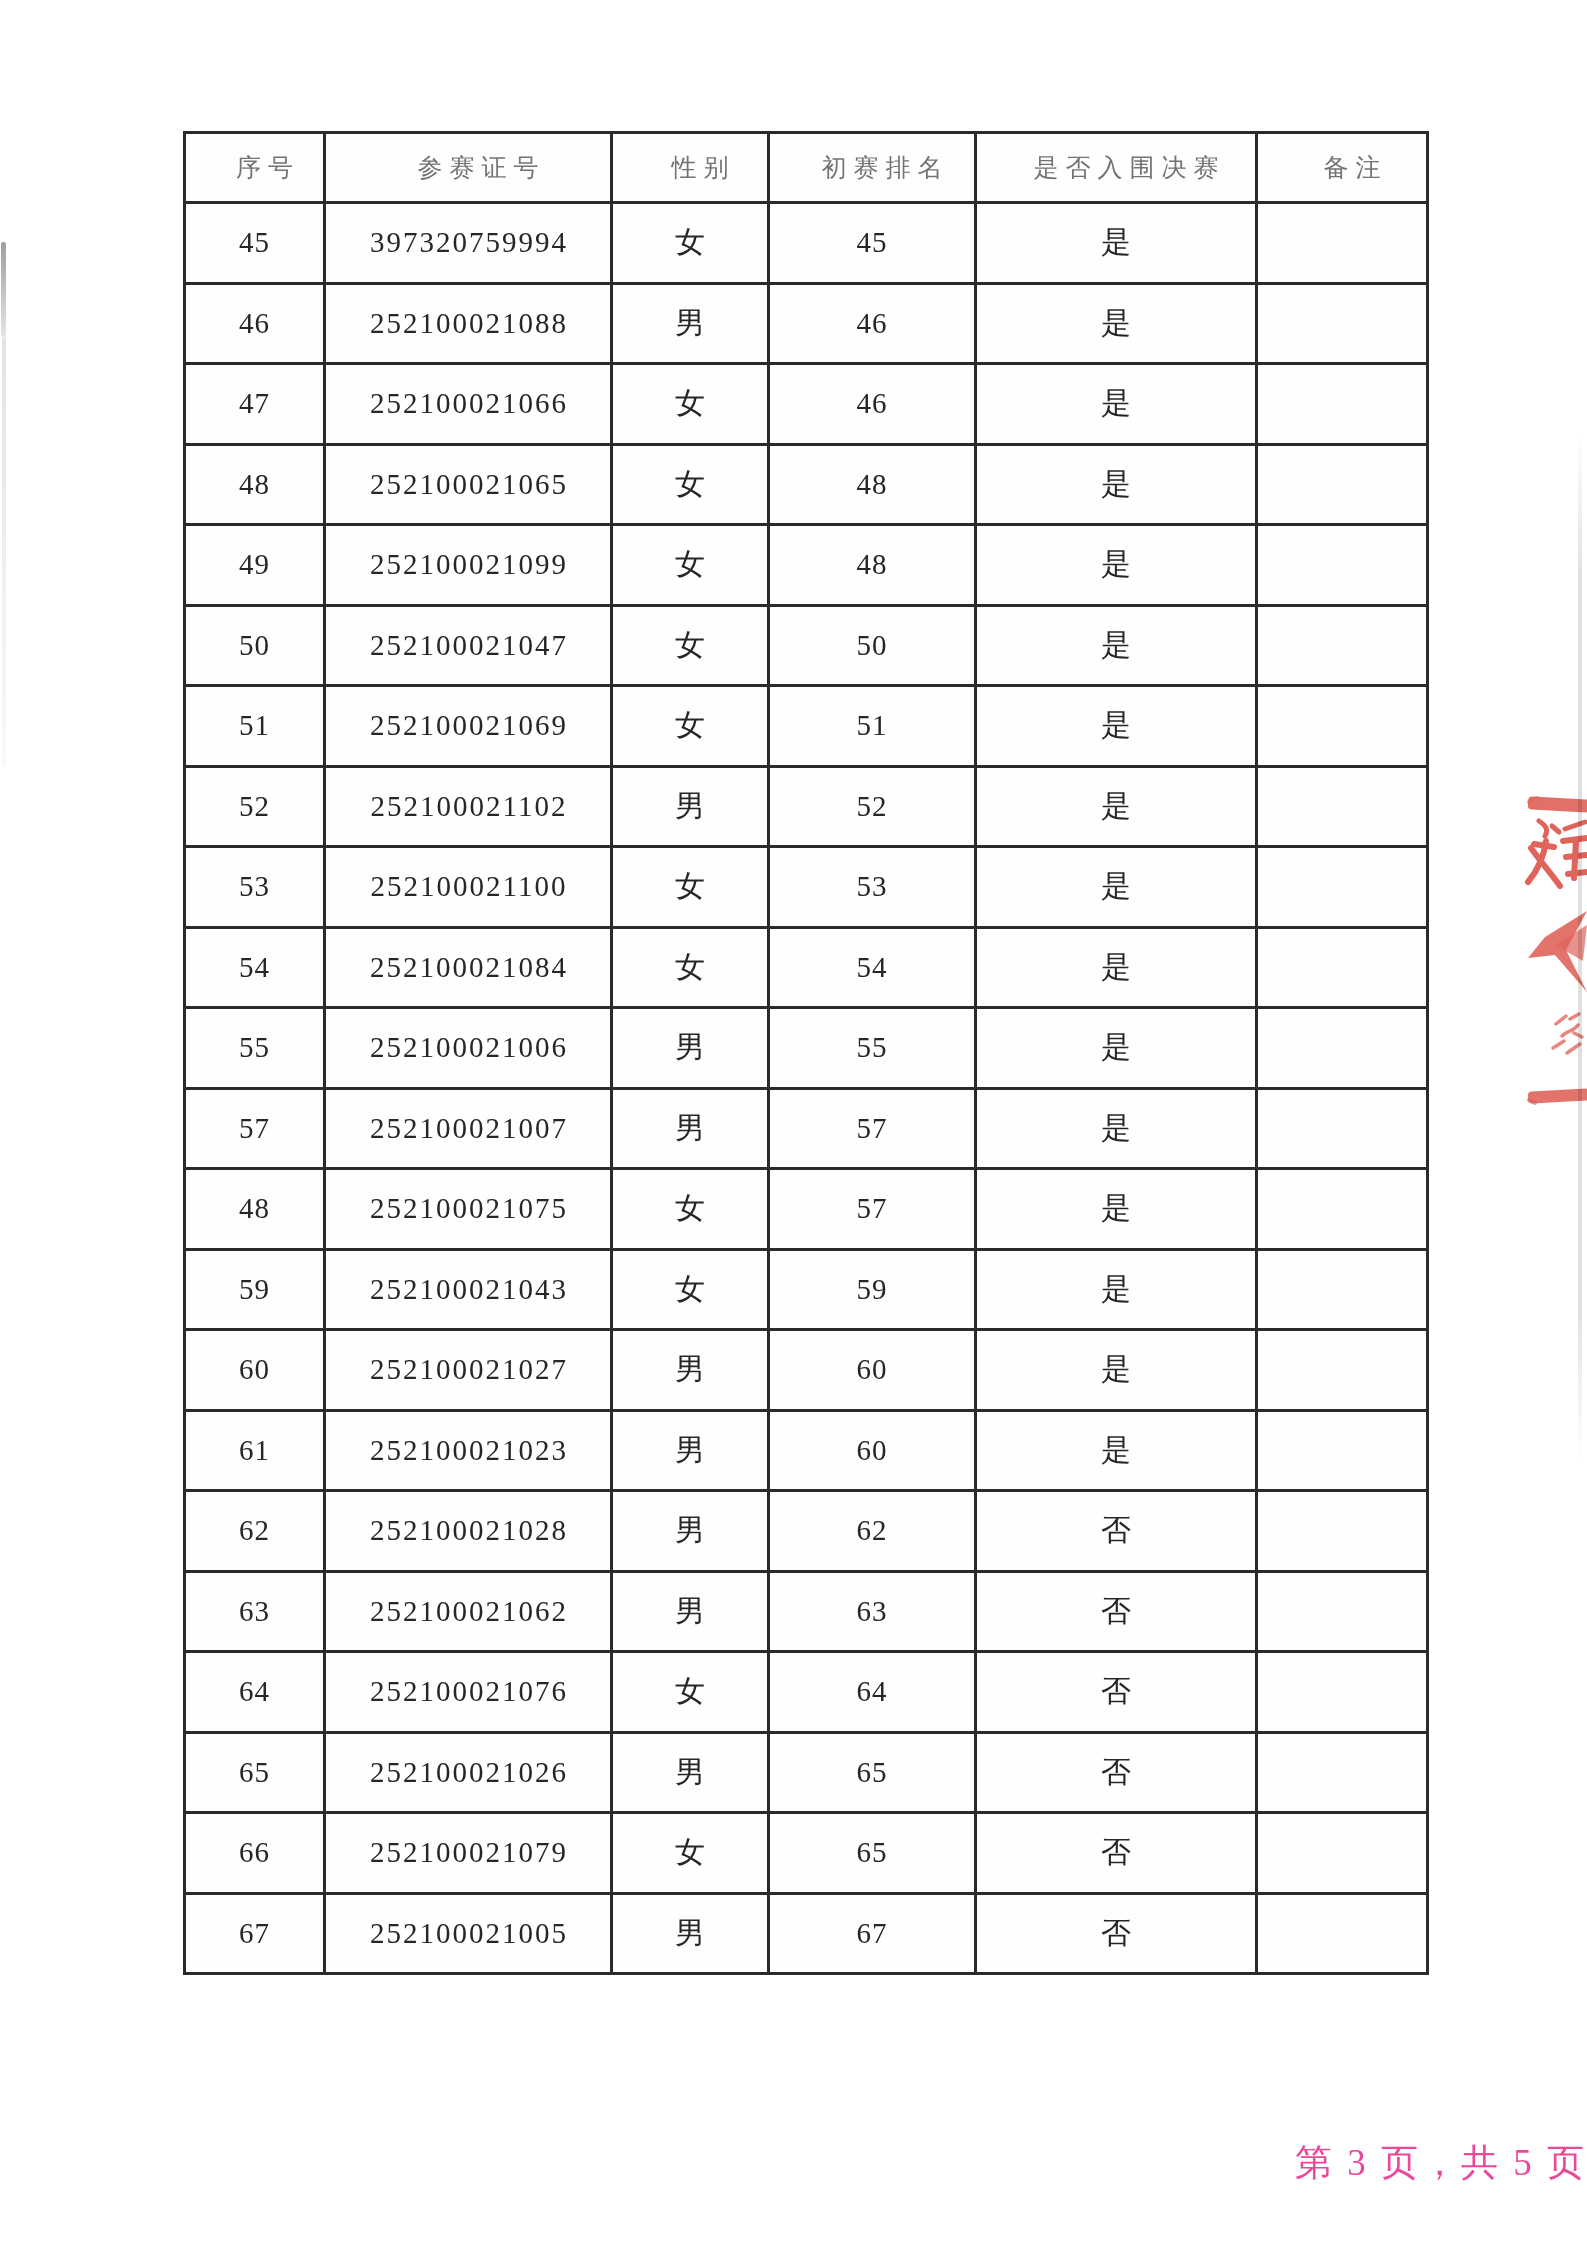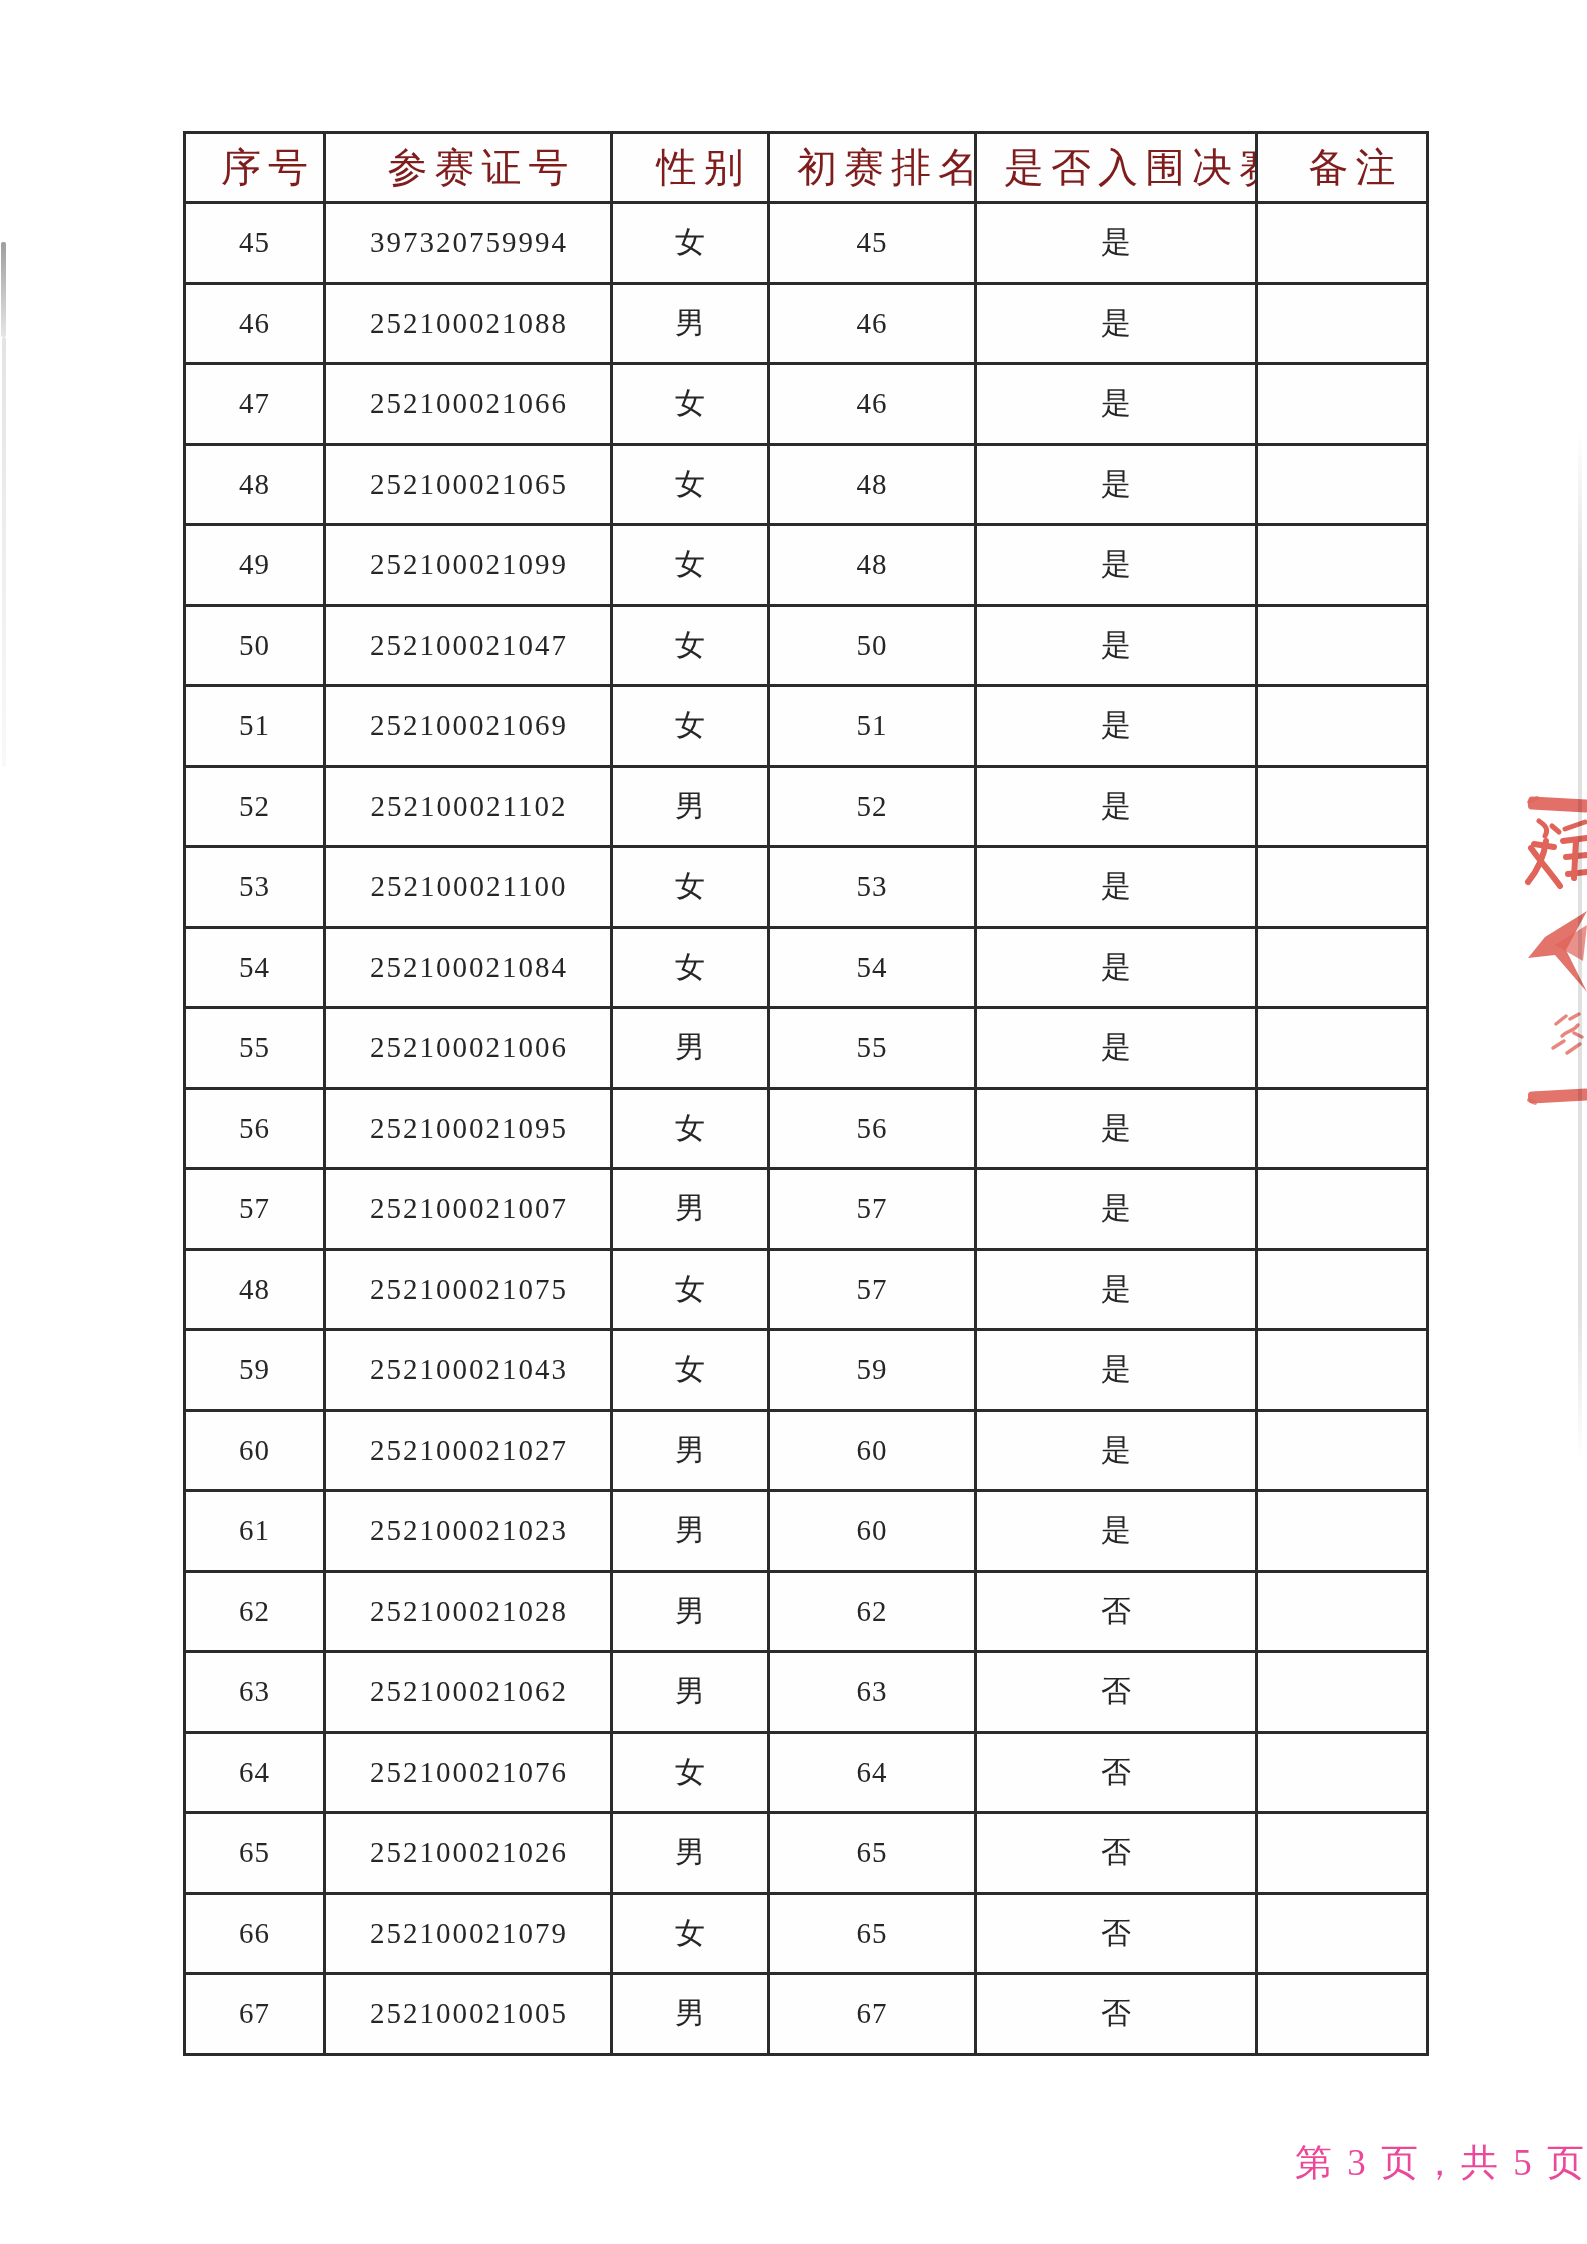--- a/index.html
+++ b/index.html
@@ -27,25 +27,25 @@
     border:3px solid #2b2b2b;
     text-align:center;
     vertical-align:middle;
     padding:0;
     overflow:hidden;
     white-space:nowrap;
   }
   table.results thead tr{height:70px;}
   table.results tbody tr{height:80.5px;}
   table.results th{
-    font-size:40px;
+    font-size:25px;
     font-weight:normal;
     letter-spacing:7px;
     text-indent:7px;
-    color:#7f1d1d;
+    color:#737373;
     padding-left:20px;
   }
   td.c-no,td.c-rank{font-size:29px;letter-spacing:1px;margin-left:38px;}
   td.c-id{font-size:29px;letter-spacing:2px;text-indent:2px;}
   td.c-gender,td.c-qualified{font-size:30px;}
   td.c-note{font-size:28px;}
 
   
   .footer{
     position:absolute;
@@ -187,28 +187,20 @@
         </tr>
         <tr>
           <td class="c-no">55</td>
           <td class="c-id">252100021006</td>
           <td class="c-gender">男</td>
           <td class="c-rank">55</td>
           <td class="c-qualified">是</td>
           <td class="c-note"></td>
         </tr>
         <tr>
-          <td class="c-no">56</td>
-          <td class="c-id">252100021095</td>
-          <td class="c-gender">女</td>
-          <td class="c-rank">56</td>
-          <td class="c-qualified">是</td>
-          <td class="c-note"></td>
-        </tr>
-        <tr>
           <td class="c-no">57</td>
           <td class="c-id">252100021007</td>
           <td class="c-gender">男</td>
           <td class="c-rank">57</td>
           <td class="c-qualified">是</td>
           <td class="c-note"></td>
         </tr>
         <tr>
           <td class="c-no">48</td>
           <td class="c-id">252100021075</td>

